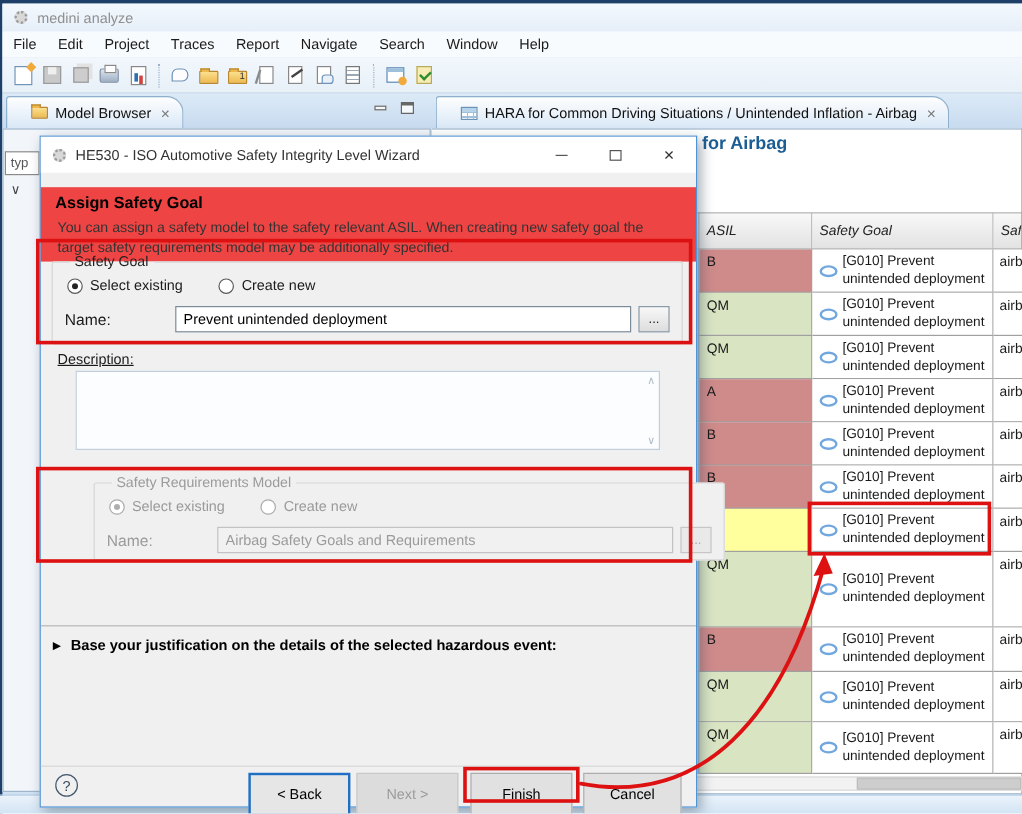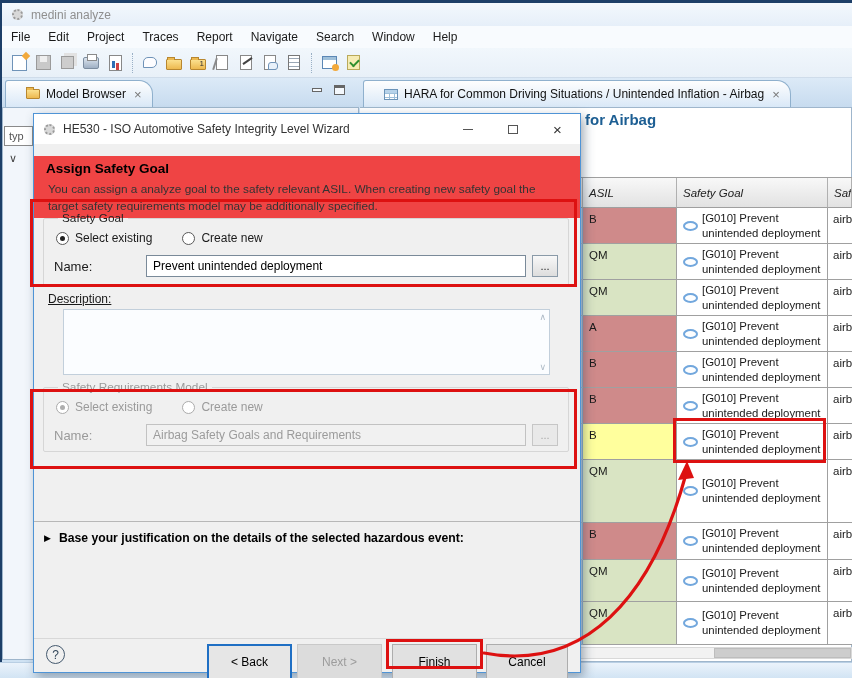--- a/index.html
+++ b/index.html
@@ -110,21 +110,21 @@
   .glyph-max{width:10px;height:9px;border:1px solid #555;}
   .glyph-close{font-size:15px;line-height:1;color:#333;}
   .dlg-header{position:absolute;left:0;top:30px;width:100%;height:62px;background:#ef4444;margin-top:12px;}
   .dlg-heading{position:absolute;left:12px;top:5px;font-size:13.5px;font-weight:bold;color:#000;}
   .dlg-desc{position:absolute;left:14px;top:25px;width:516px;font-size:11.8px;color:#333;line-height:1.4;}
   .grp{position:absolute;left:9px;width:526px;border:1px solid #d6d6d6;border-radius:2px;background:#f0f0f0;
        margin:0;padding:4px 10px 8px 10px;}
   .grp legend{font-size:11.8px;color:#222;padding:0 4px;margin-left:4px;}
   .grp.disabled legend{color:#9a9a9a;}
   .grp1{top:97px;height:76px;}
-  .grp2{top:266px;height:72px;}
+  .grp2{top:281px;height:72px;margin-left:35px;}
   .radio-row{display:flex;align-items:center;gap:30px;margin:2px 0 0 2px;}
   .radio-opt{display:flex;align-items:center;gap:6px;font-size:12px;}
   .radio{width:13px;height:13px;border-radius:50%;border:1px solid #595959;background:#fff;position:relative;flex:0 0 auto;}
   .radio.checked::after{content:"";position:absolute;inset:3px;border-radius:50%;background:#222;}
   .grp.disabled .radio{border-color:#ababab;}
   .grp.disabled .radio.checked::after{background:#aeaeae;}
   .grp.disabled .radio-opt,.grp.disabled .name-label{color:#9a9a9a;}
   .name-row{display:flex;align-items:center;margin-top:10px;}
   .name-label{width:92px;font-size:13px;}
   .name-input{flex:1;height:22px;border:1px solid #7a8a99;background:#fff;font-size:12px;
@@ -397,21 +397,21 @@
             <span class="glyph-max"></span>
           </span>
         <span class="dlg-ctl">
             <span class="glyph-close">×</span>
           </span>
       </span>
     </div>
 
     <div class="dlg-header">
       <div class="dlg-heading">Assign Safety Goal</div>
-      <div class="dlg-desc">You can assign a analyze goal to the safety relevant ASIL. When creating new safety goal the target safety requirements model may be additionally specified.</div>
+      <div class="dlg-desc">You can assign a safety model to the safety relevant ASIL. When creating new safety goal the target safety requirements model may be additionally specified.</div>
     </div>
 
     <fieldset class="grp grp1">
       <legend>Safety Goal</legend>
       <div class="radio-row">
         <span class="radio-opt">
           <span class="radio checked"></span>
           <span>Select existing</span>
         </span>
         <span class="radio-opt">

